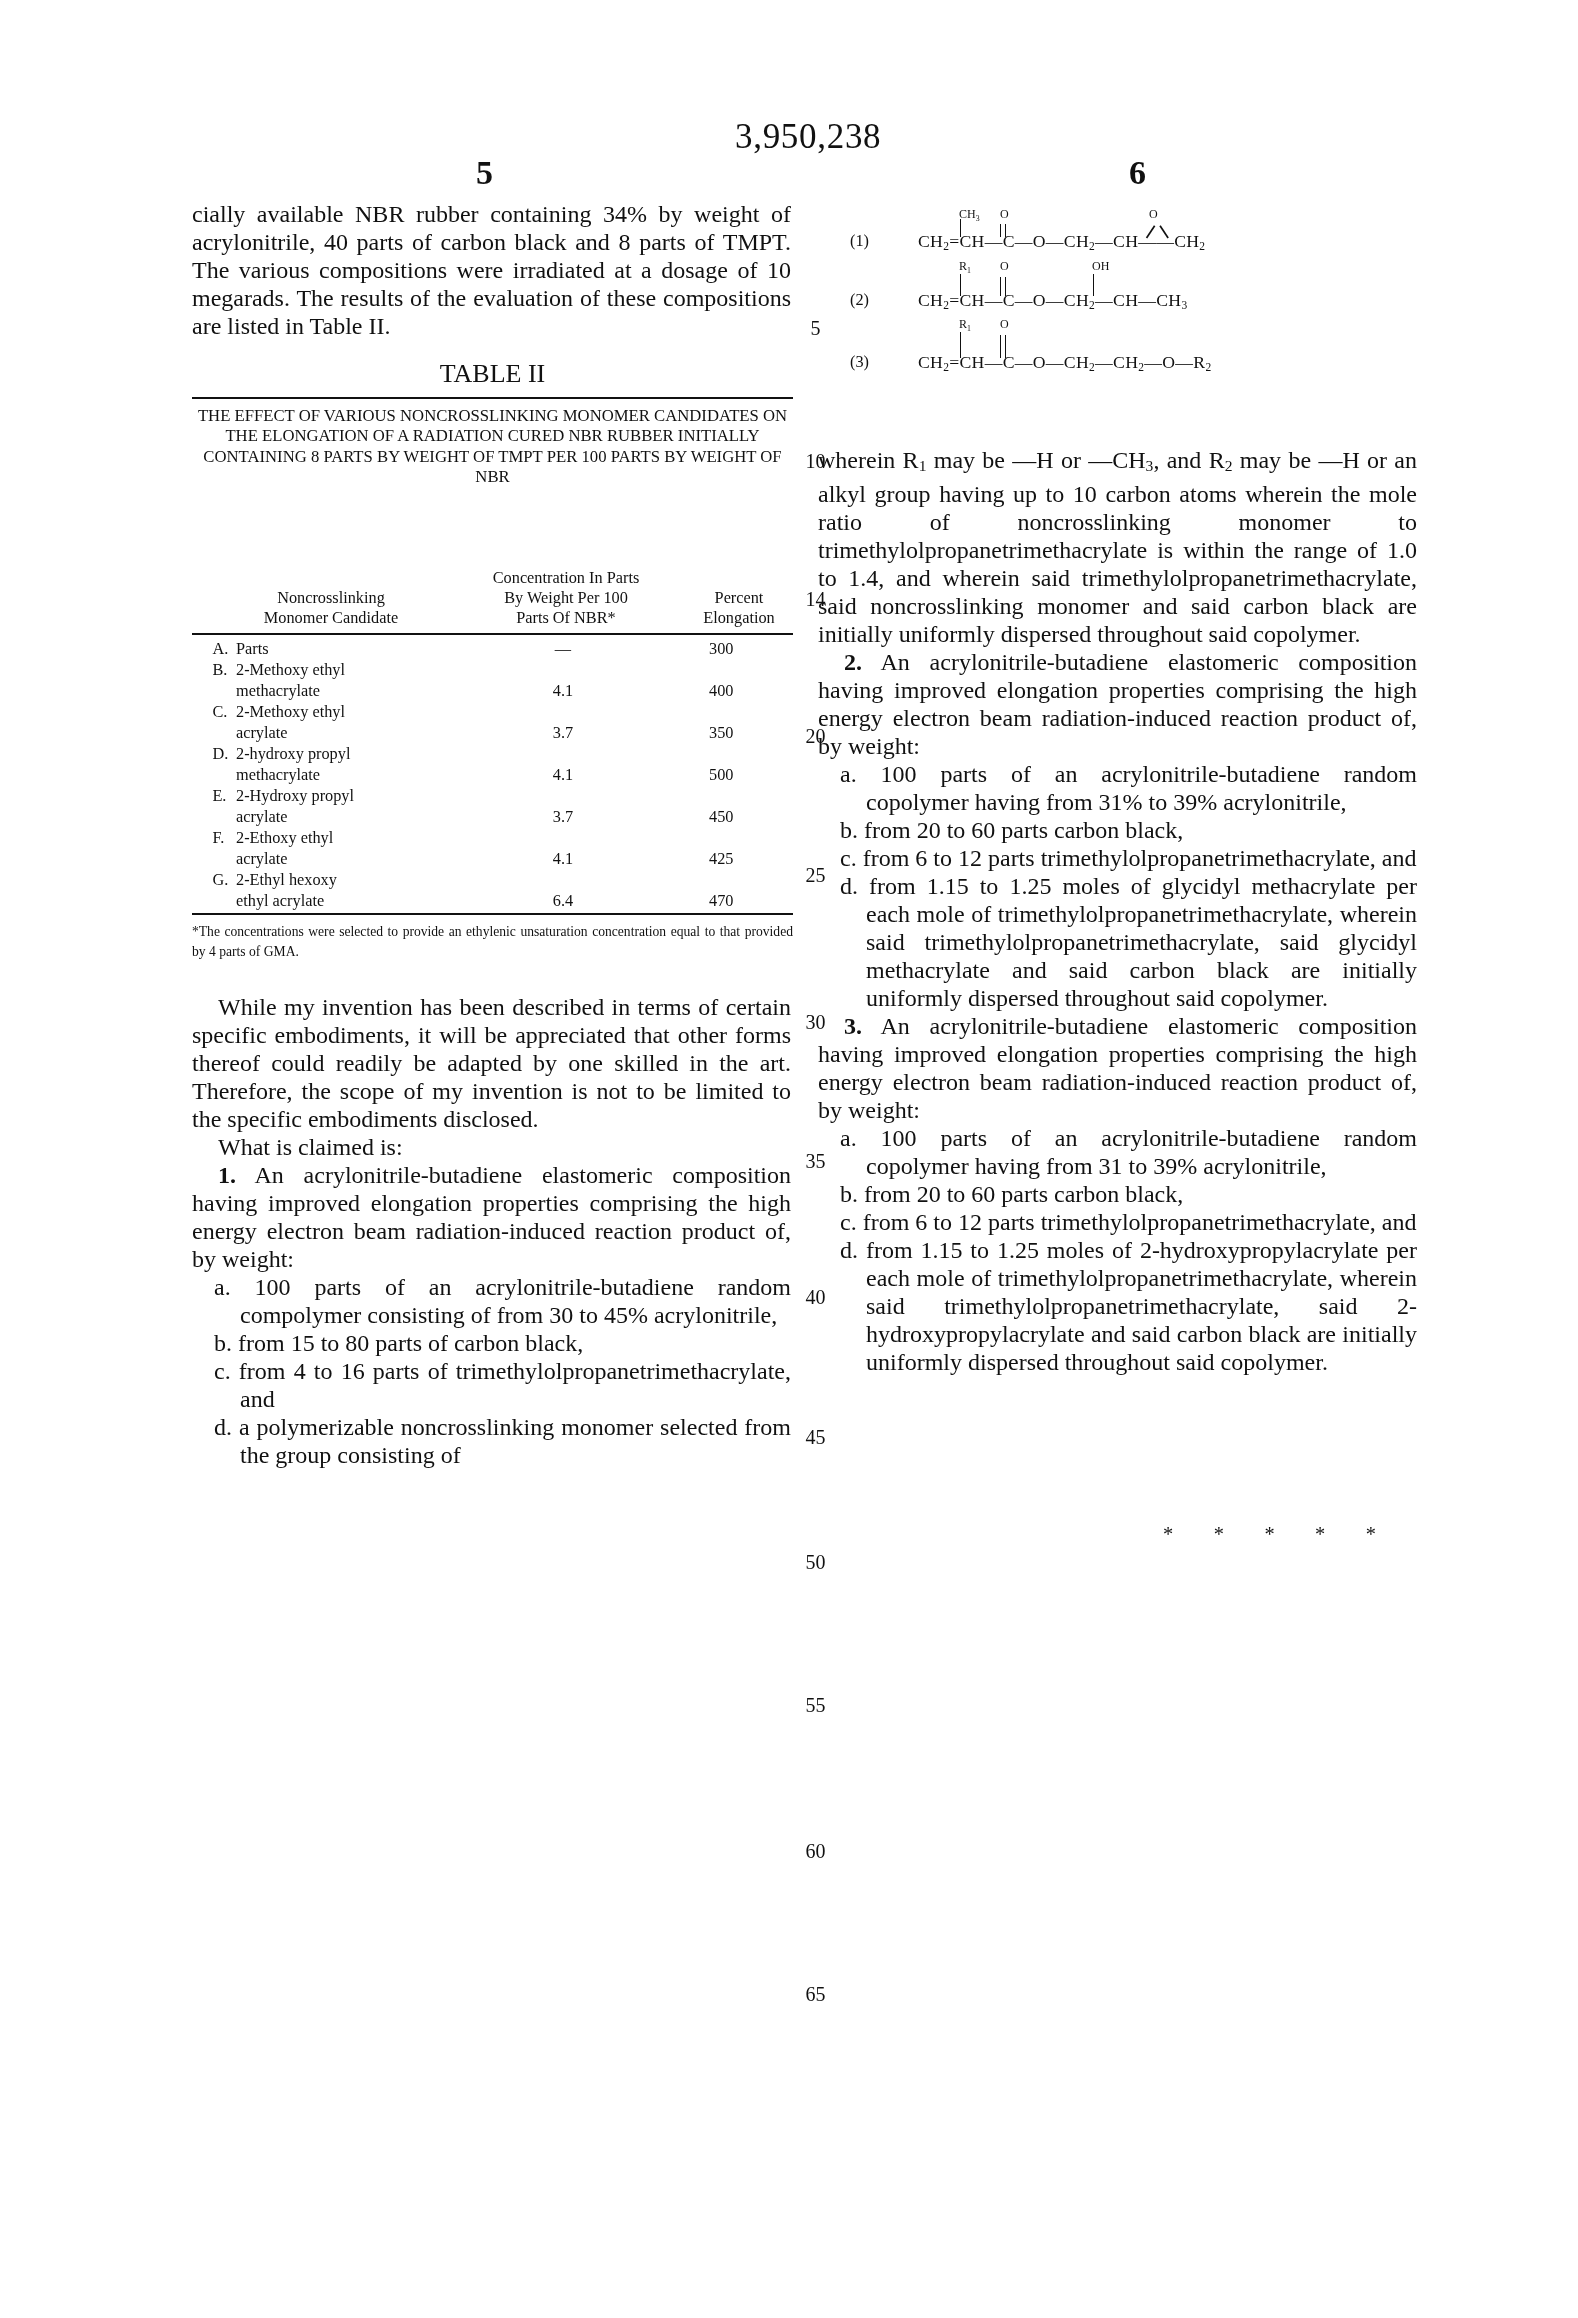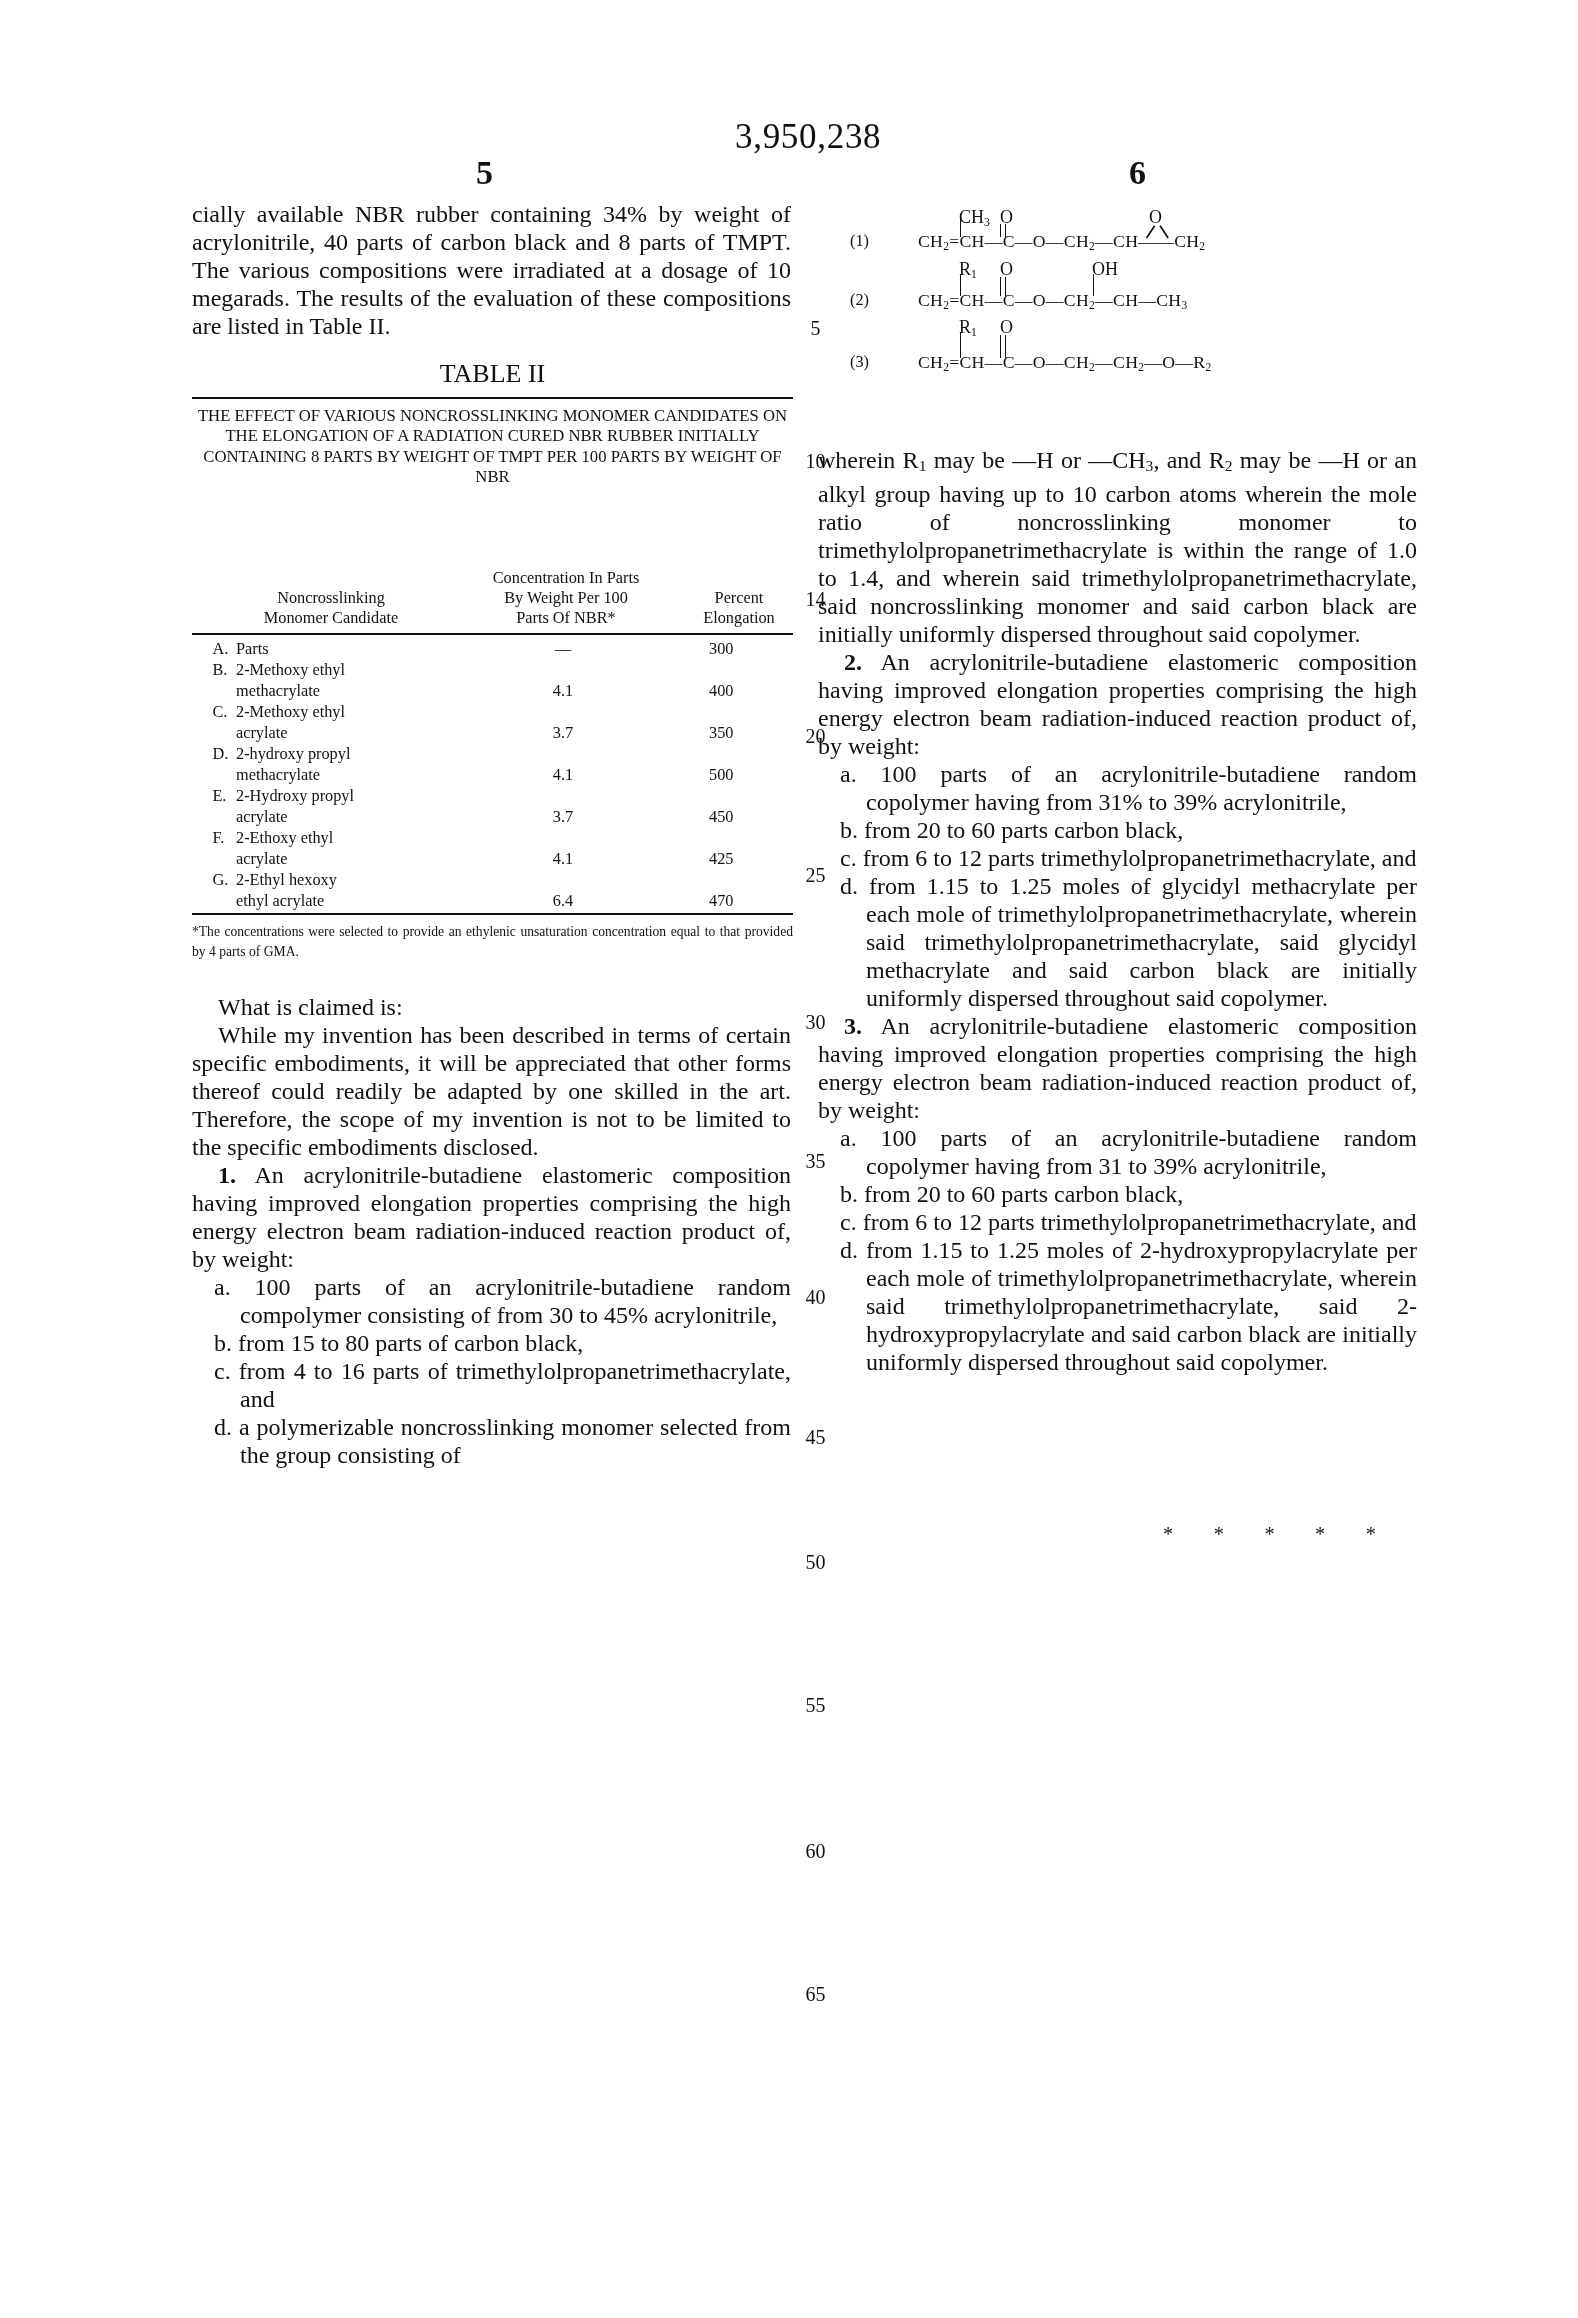--- a/index.html
+++ b/index.html
@@ -33,21 +33,21 @@
   .td-name { margin-left: 44px; width: 204px; }
   .td-conc { position: absolute; left: 337px; bottom: 0; width: 68px; text-align: center; }
   .td-elong { position: absolute; left: 517px; bottom: 0; width: 68px; text-align: left; }
   .footnote { font-size: 13.6px; line-height: 20px; margin-top: 6.8px; text-align: justify; }
 
   
   #formulas { left: 850px; top: 204px; width: 599px; height: 204px; font-size: 16.3px; }
   .f-row { position: absolute; left: 0; width: 599px; height: 54px; }
   .f-label { position: absolute; left: 0; top: 27px; font-size: 16.3px; }
   .f-main { position: absolute; left: 68px; top: 27px; font-size: 17.7px; white-space: nowrap; letter-spacing: 0.3px; }
-  .f-sub { position: absolute; top: 0px; font-size: 18px; white-space: nowrap; }
+  .f-sub { position: absolute; top: 0px; font-size: 12px; white-space: nowrap; }
   .vline { position: absolute; width: 1.4px; background: #111; }
   .dline { position: absolute; width: 4.1px; border-left: 1.4px solid #111; border-right: 1.4px solid #111; }
   sub { font-size: 65%; vertical-align: -2.7px; }
 
   
   .ln { position: absolute; font-size: 20px; width: 41px; text-align: center; }
 
   .stars { position: absolute; left: 1163px; top: 1523px; font-size: 20.4px; letter-spacing: 17.7px; }
 </style>
 </head>
@@ -133,22 +133,22 @@
         </div>
       <span class="td-conc">6.4</span>
       <span class="td-elong">470</span>
     </div>
   </div>
   <div class="rule"></div>
   <div class="footnote">*The concentrations were selected to provide an ethylenic unsaturation concentration equal to that provided by 4 parts of GMA.</div>
 </div>
 
 <div class="col" style="left:192px; top:993px; width:599px;">
+  <p class="para indent">While my invention has been described in terms of certain specific embodiments, it will be appreciated that other forms thereof could readily be adapted by one skilled in the art. Therefore, the scope of my invention is not to be limited to the specific embodiments disclosed.</p>
   <p class="para indent">What is claimed is:</p>
-  <p class="para indent">While my invention has been described in terms of certain specific embodiments, it will be appreciated that other forms thereof could readily be adapted by one skilled in the art. Therefore, the scope of my invention is not to be limited to the specific embodiments disclosed.</p>
   <p class="para indent"><b>1.</b> <span>An acrylonitrile-butadiene elastomeric composition having improved elongation properties comprising the high energy electron beam radiation-induced reaction product of, by weight:</span></p>
   <p class="para hang">a. 100 parts of an acrylonitrile-butadiene random compolymer consisting of from 30 to 45% acrylonitrile,</p>
   <p class="para hang">b. from 15 to 80 parts of carbon black,</p>
   <p class="para hang">c. from 4 to 16 parts of trimethylolpropanetrimethacrylate, and</p>
   <p class="para hang">d. a polymerizable noncrosslinking monomer selected from the group consisting of</p>
 </div>
 
 <div class="abs" id="formulas">
 
   <div class="f-row" style="top:0px;">

